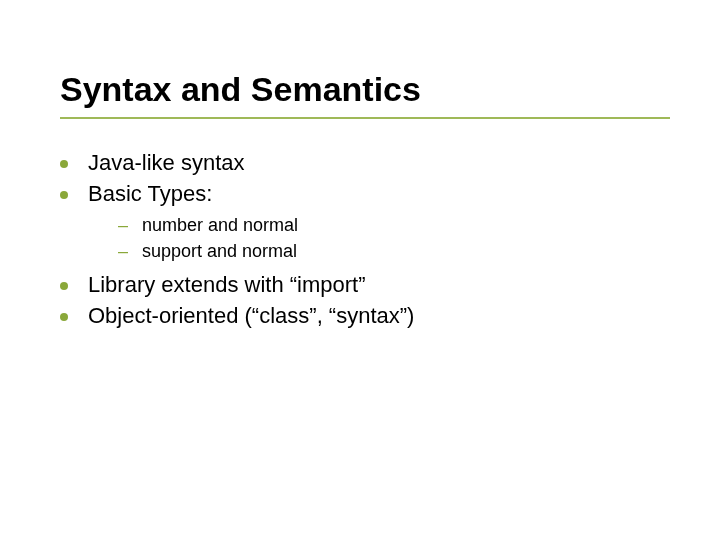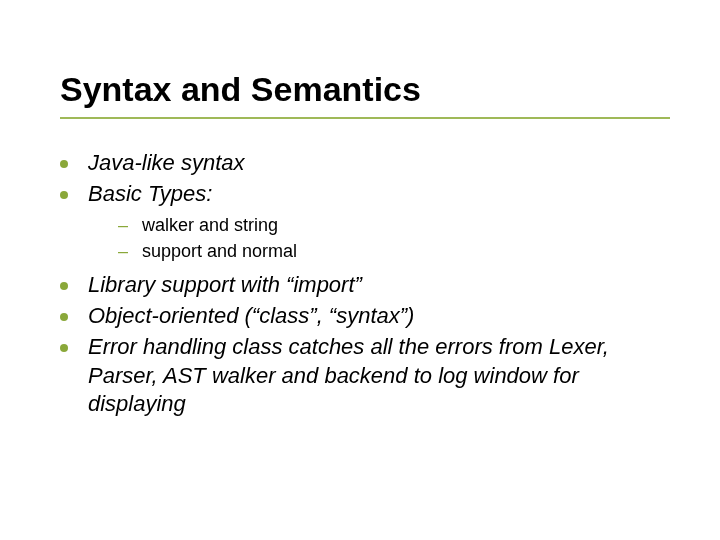--- a/index.html
+++ b/index.html
@@ -27,21 +27,20 @@
   .underline {
     height: 2px;
     background: #9fb958;
     width: 610px;
     margin-bottom: 30px;
   }
   ul.level1 {
     list-style: none;
     padding: 0;
     margin: 0 0 0 -6px;
-    font-style: italic;
   }
   ul.level1 > li {
     position: relative;
     padding-left: 34px;
     font-size: 22px;
     line-height: 1.28;
     margin-bottom: 3px;
     color: #000000;
   }
   ul.level1 > li::before {
@@ -82,22 +81,21 @@
 <div class="slide">
   <h1 class="title">Syntax and Semantics</h1>
   <div class="underline"></div>
 
   <ul class="level1">
     <li><span>Java-like syntax</span></li>
     <li><span>Basic Types:</span></li>
   </ul>
 
   <ul class="level2">
-    <li><span>walker and string</span></li>
+    <li><span>number and normal</span></li>
     <li><span>support and normal</span></li>
   </ul>
 
   <ul class="level1">
-    <li><span>Library support with “import”</span></li>
+    <li><span>Library extends with “import”</span></li>
     <li><span>Object-oriented (“class”, “syntax”)</span></li>
-    <li><span>Error handling class catches all the errors from Lexer, Parser, AST walker and backend to log window for displaying</span></li>
   </ul>
 </div>
 
 </body></html>

